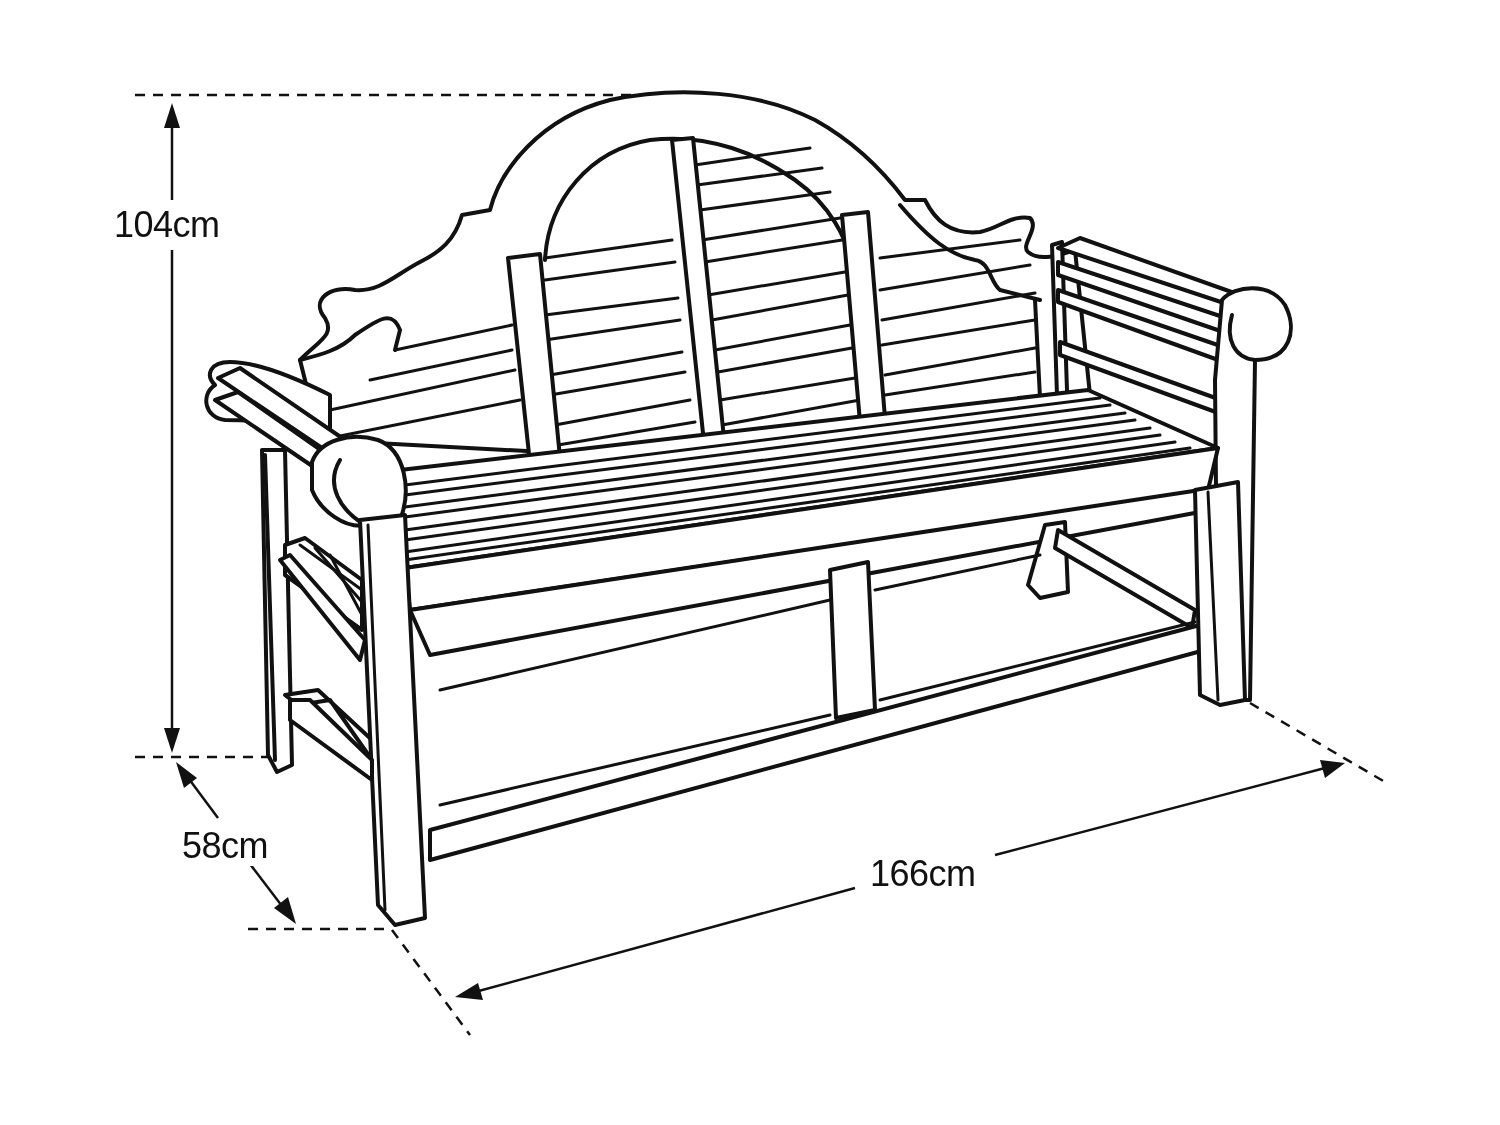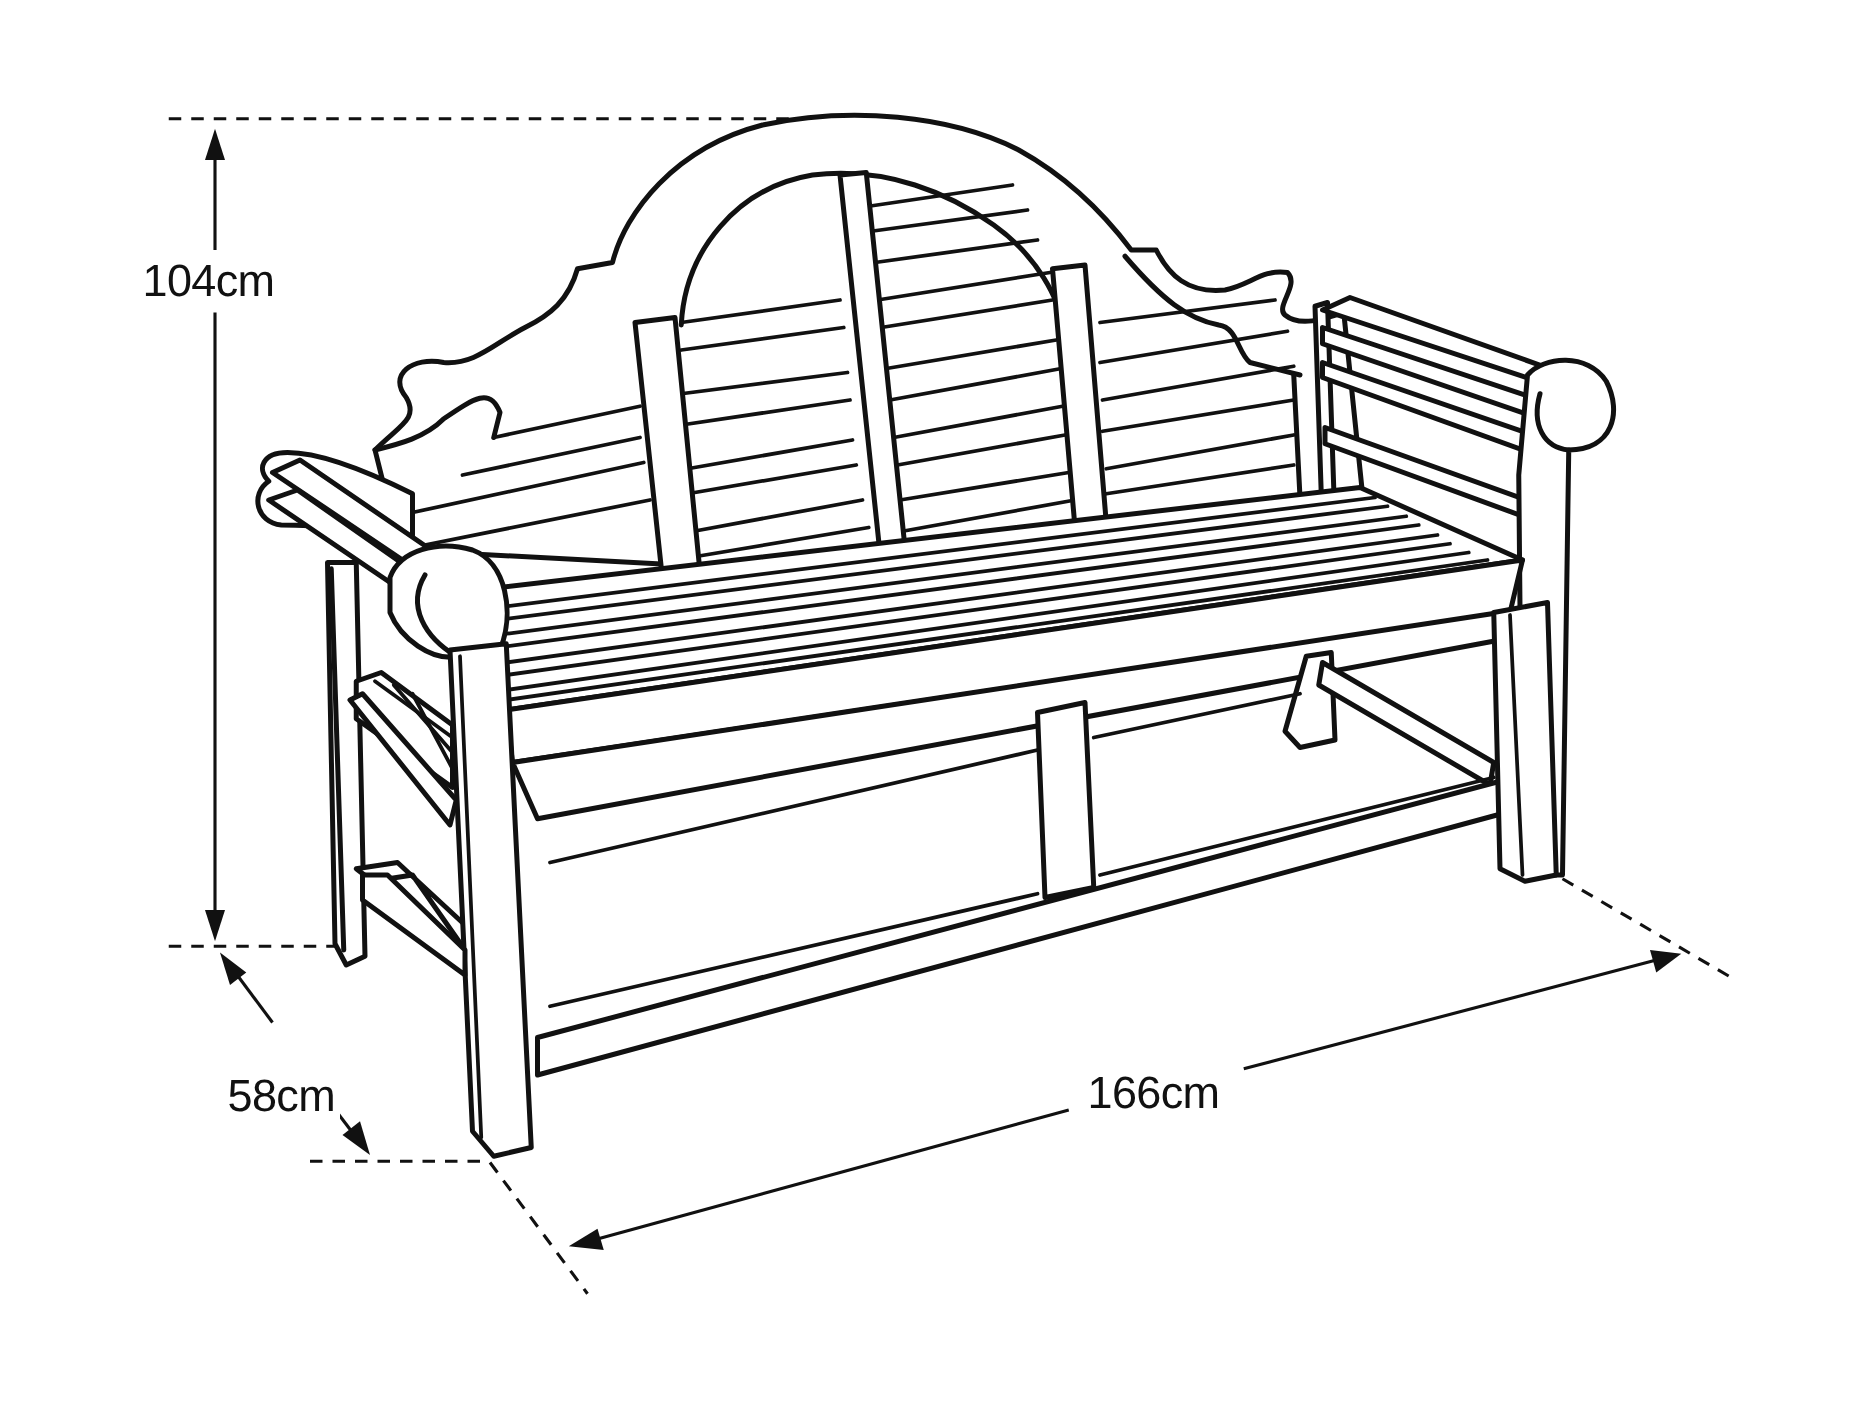--- a/index.html
+++ b/index.html
@@ -193,16 +193,16 @@
     <g>
       <polygon class="ln" points="360,520 405,515 425,918 395,925 378,905"></polygon>
       <line class="thin" x1="368" y1="525" x2="385" y2="910"></line>
 
       <polygon class="ln" points="290,700 310,700 372,760 372,780 290,720"></polygon>
     </g>
 
   </svg>
 
   <div class="dim-label" style="left:110px; top:205px;">104cm</div>
-  <div class="dim-label" style="left:178px; top:826px;margin-top:31px;">58cm</div>
+  <div class="dim-label" style="left:178px; top:826px;">58cm</div>
   <div class="dim-label" style="left:866px; top:854px;text-align:center;">166cm</div>
 
 </div>
 
 </body></html>

